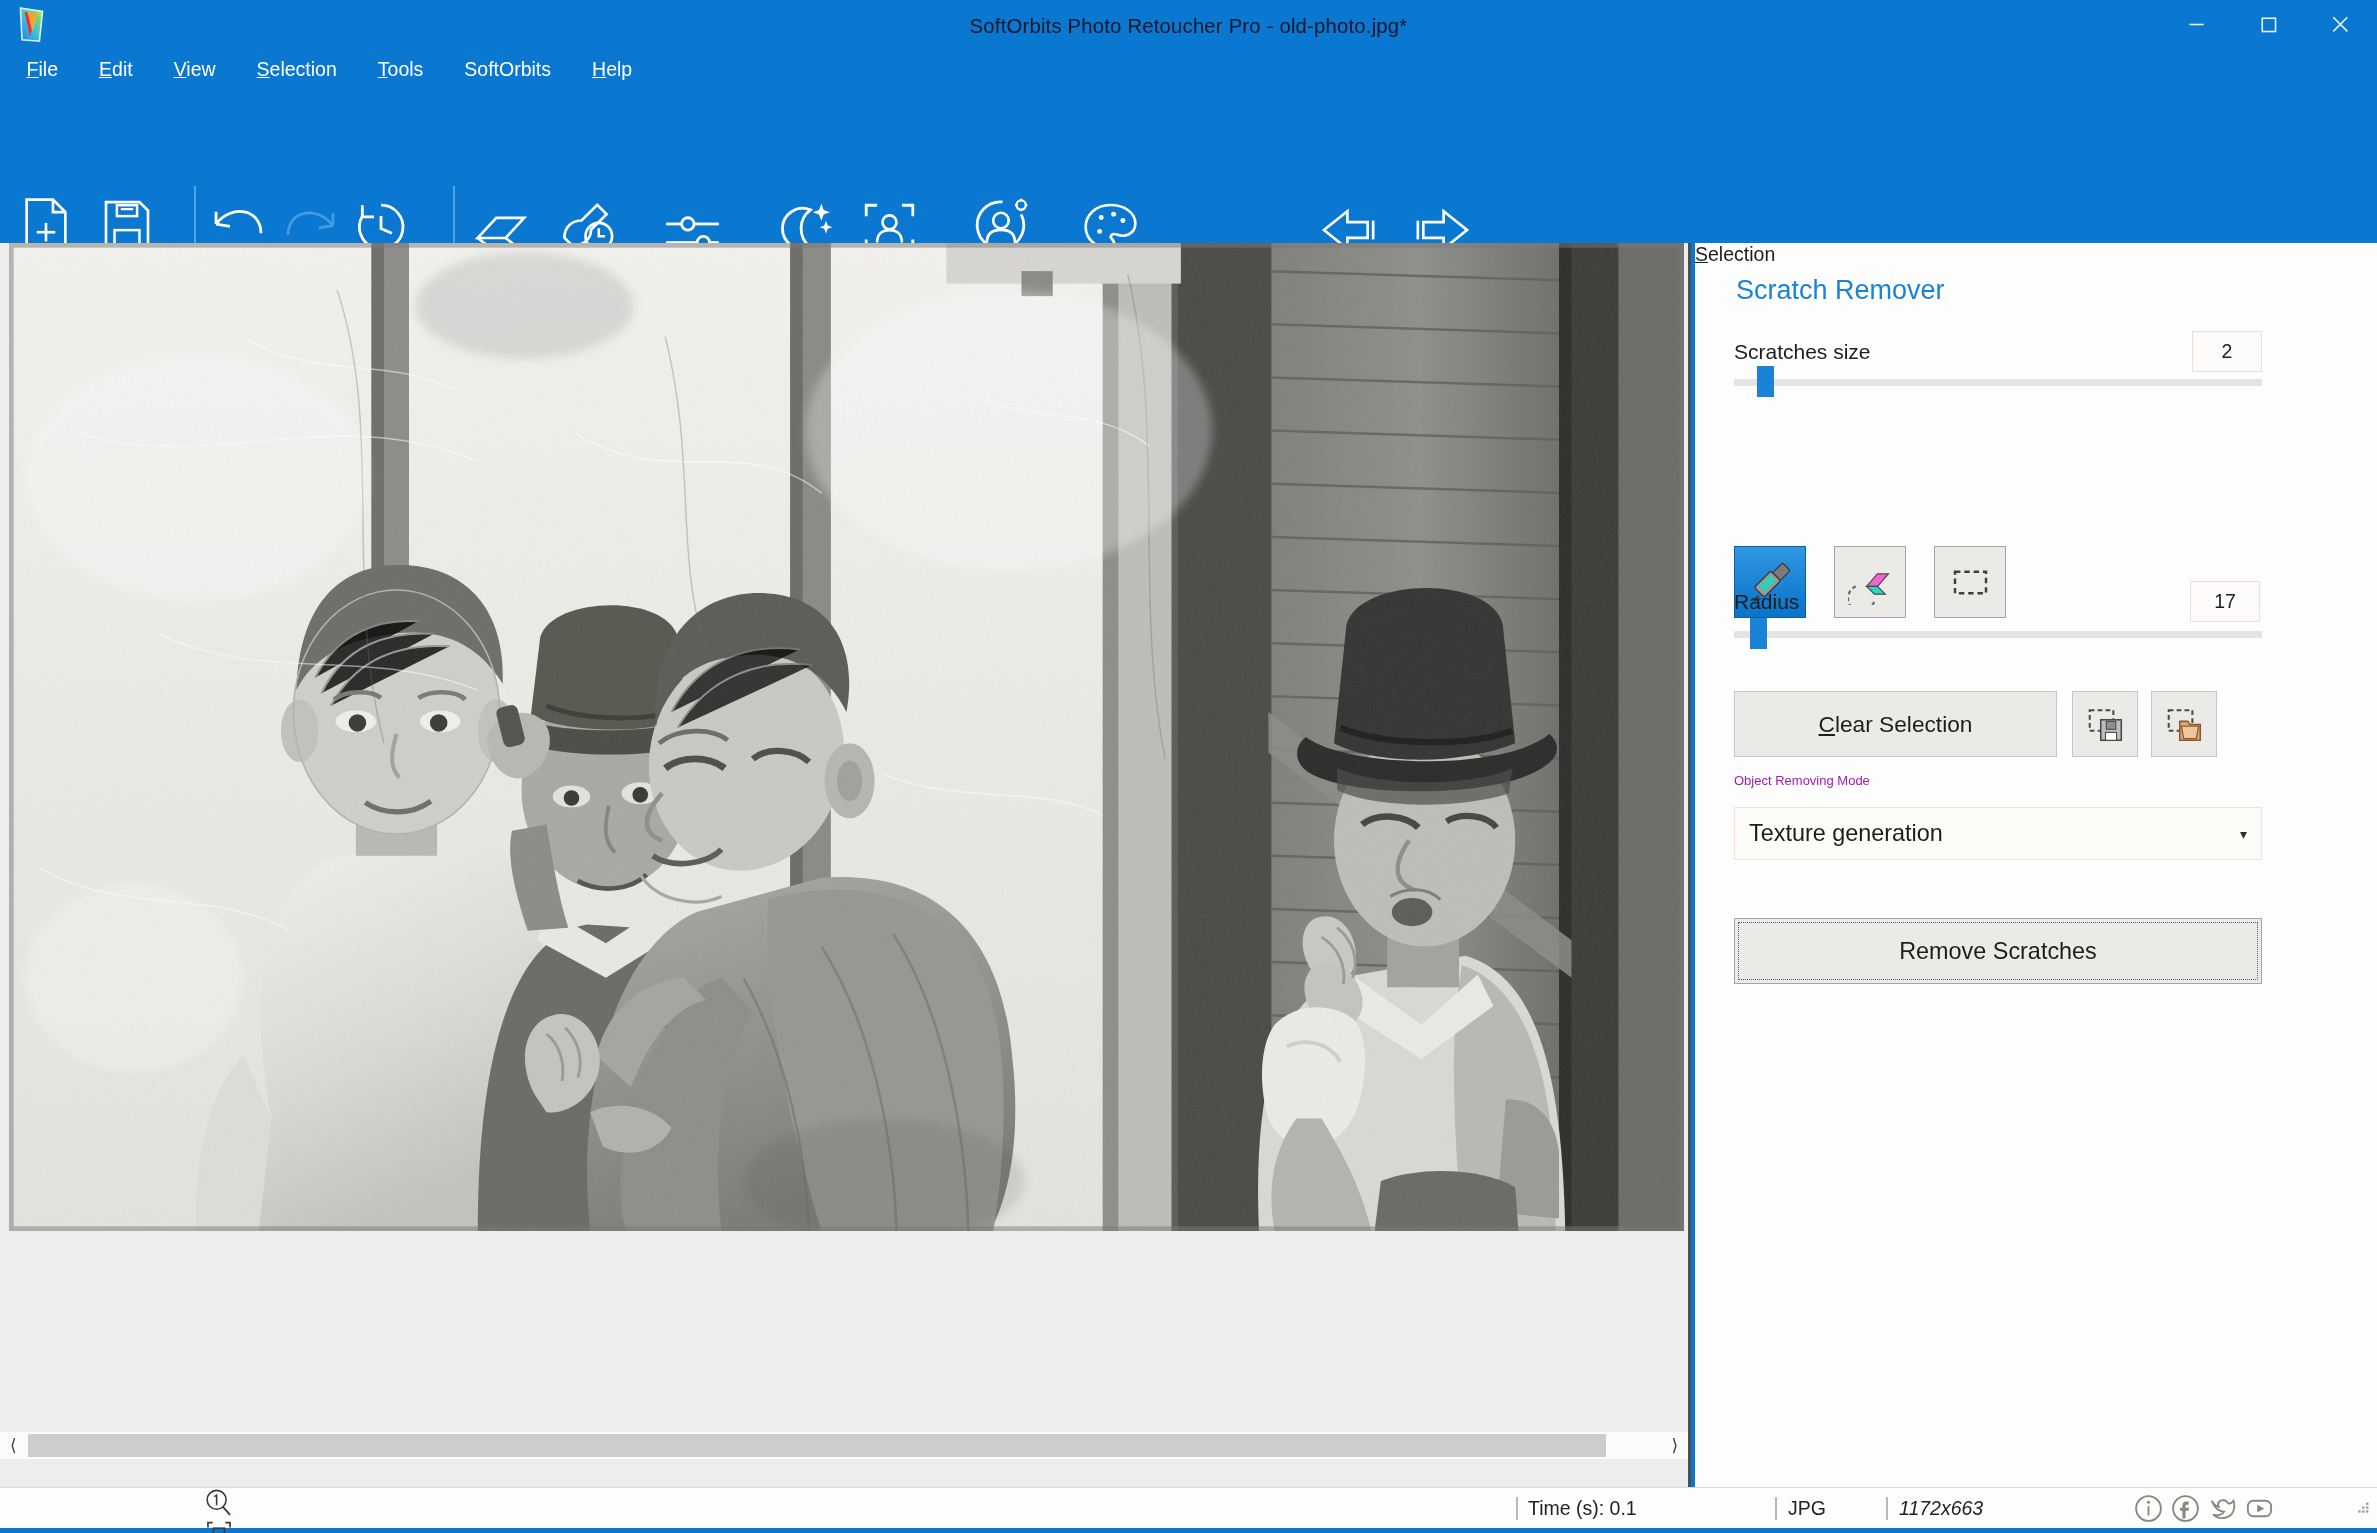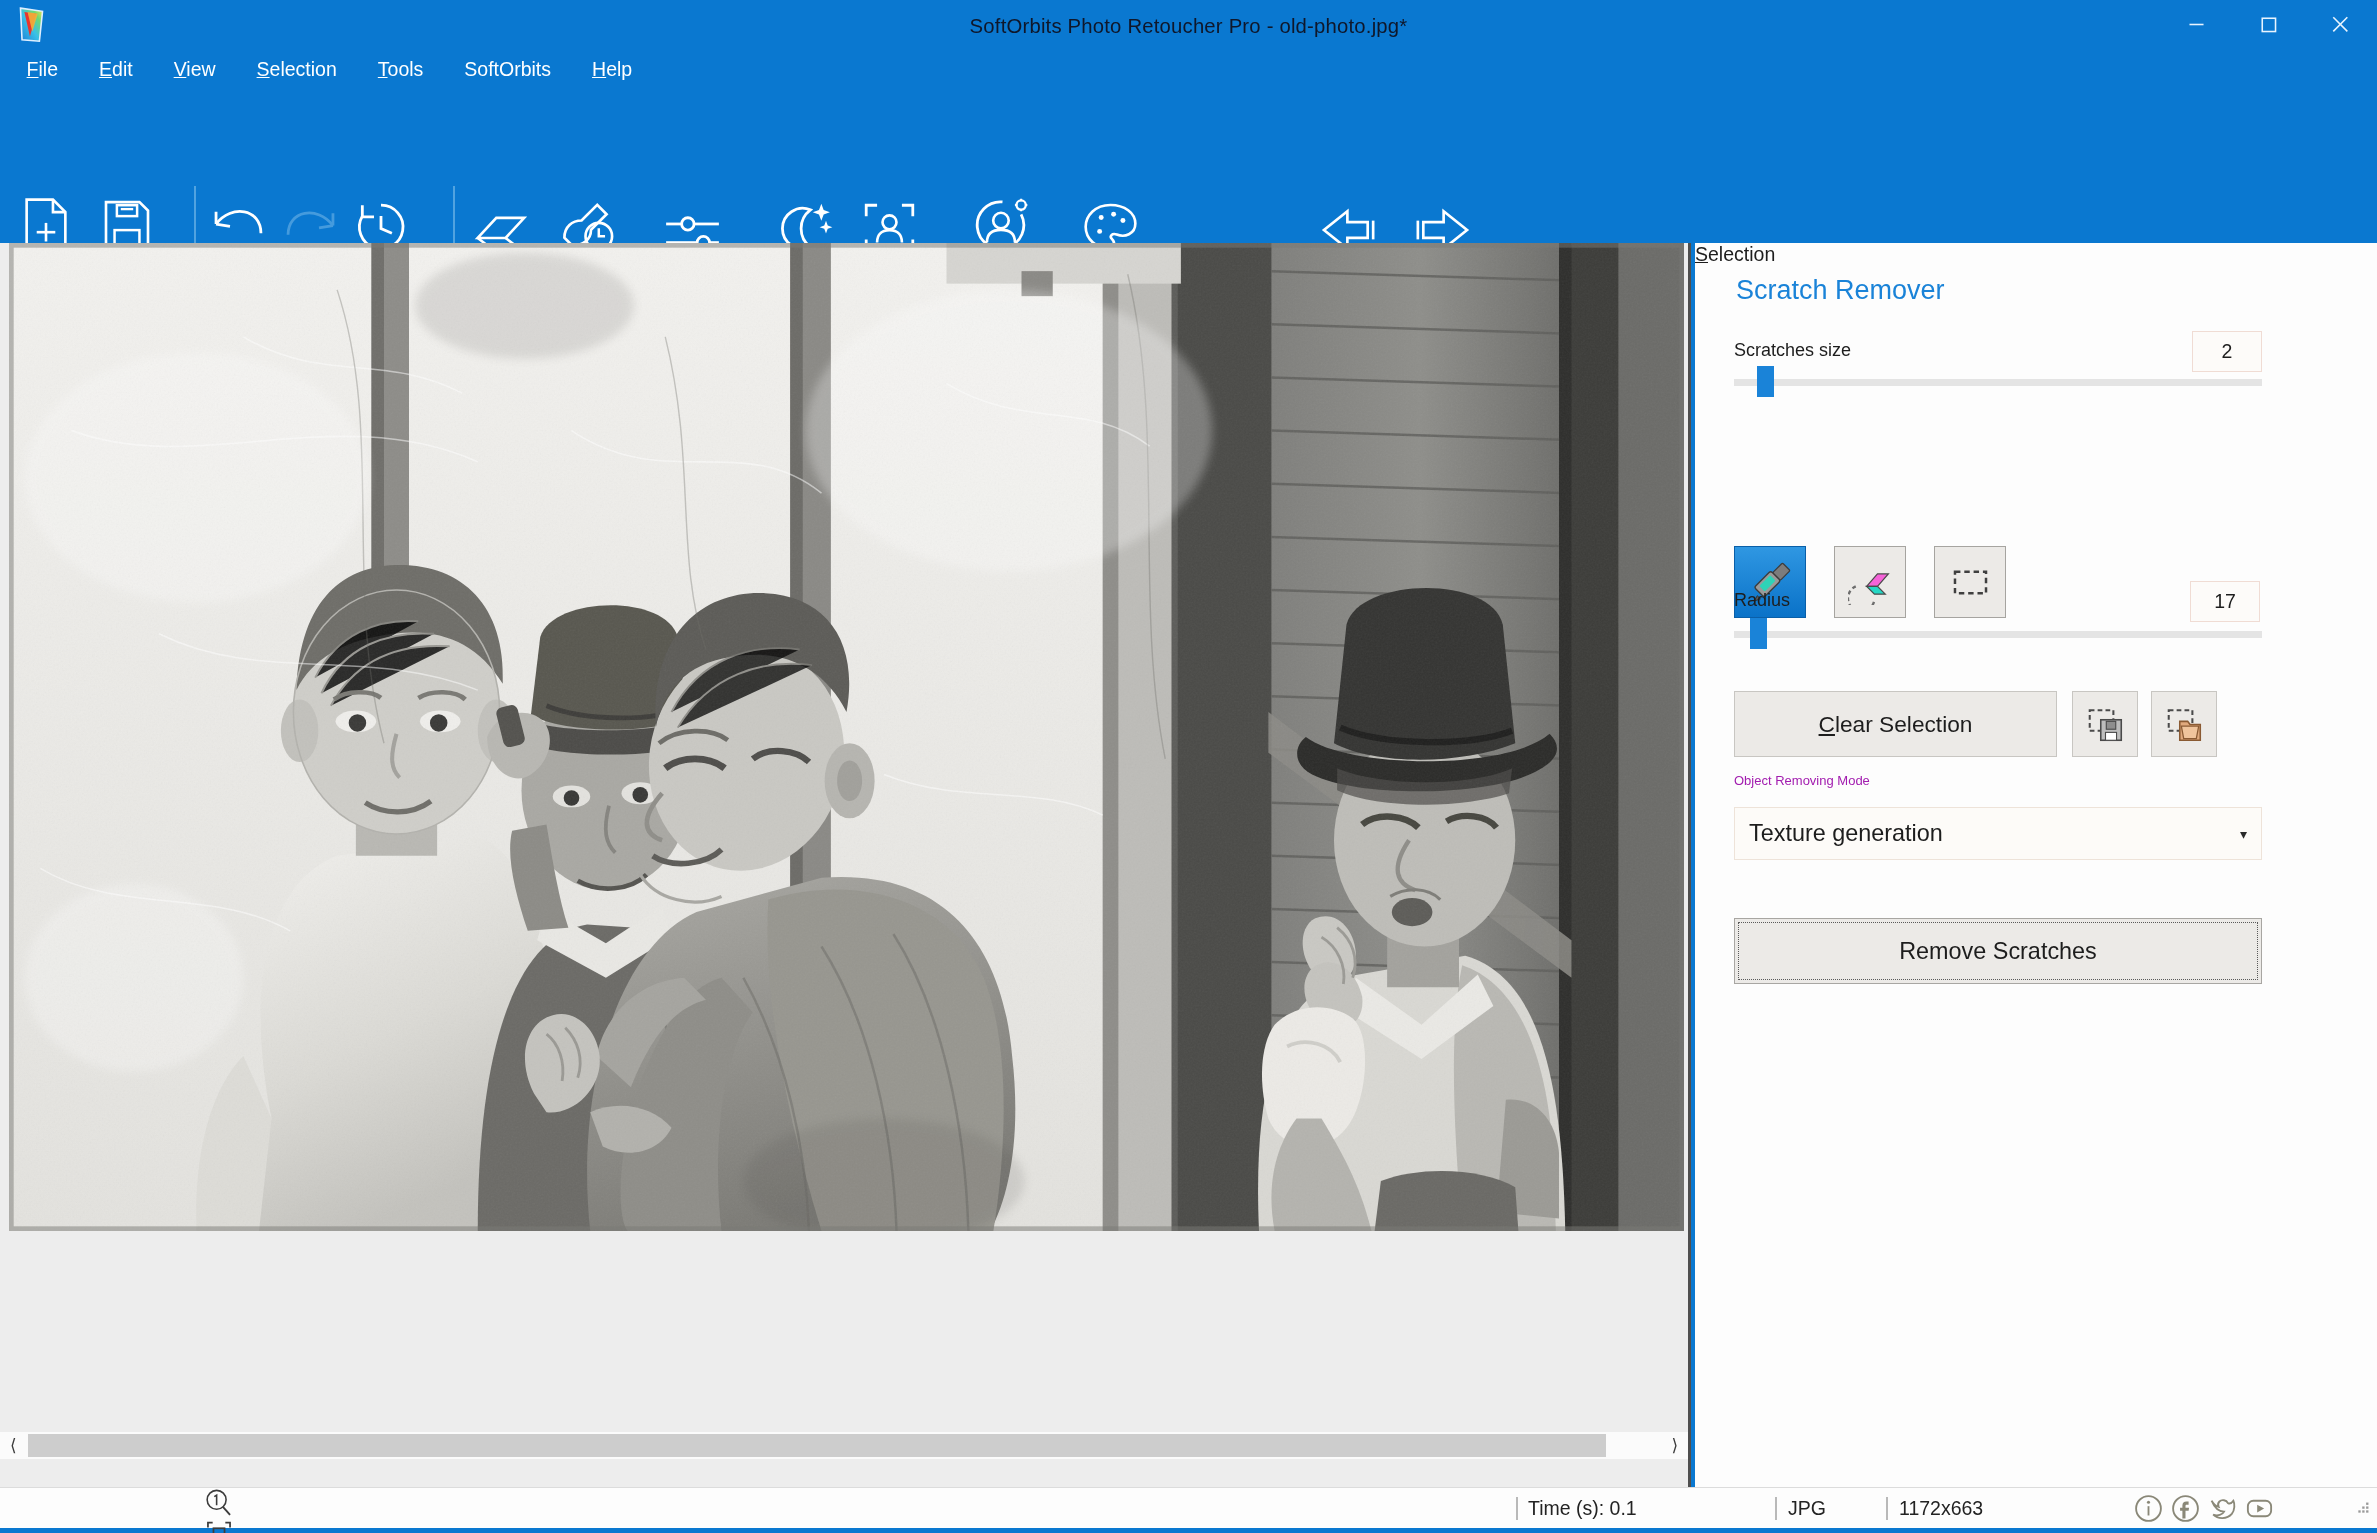--- a/index.html
+++ b/index.html
@@ -67,21 +67,21 @@
   .sb-sep { position:absolute; top:8.6px; width:1.6px; height:23.4px; background:#b9b9b9; }
   .sb-txt { position:absolute; top:0; height:41px; display:flex; align-items:center; font-size:19.5px; color:#232323; }
   #social { position:absolute; left:2131px; top:0; height:41px; display:flex; align-items:center; gap:3.1px; }
   #social .sicon { width:34px; height:34px; display:flex; align-items:center; justify-content:center; }
   #grip { position:absolute; left:2356px; top:12.5px; width:14px; height:14px; }
 
   
   #panel { position:absolute; left:1695px; top:243px; width:683px; height:1244px; background:#fdfdfd; }
   #panel-title { position:absolute; left:41px; top:32px; font-size:27px; color:#1a83d8; }
 
-  .row-label { position:absolute; font-size:18px; color:#1d1d1d; }
+  .row-label { position:absolute; font-size:21px; color:#1d1d1d; }
   .numbox {
     position:absolute; width:70px; height:41px; background:#fdfbf9;
     border:0.8px solid #f0dcd4; display:flex; align-items:center; justify-content:center;
     font-size:19.5px; color:#1d1d1d;
   }
   .sl { position:absolute; height:31px; }
   .sl .tr { position:absolute; left:0; top:12.5px; width:100%; height:7px; background:#e4e4e4; }
   .sl .th { position:absolute; top:0; width:17px; height:31px; background:#1a83d8; }
 
   .btn {
@@ -699,21 +699,21 @@
       <div id="zoom-pct">75%</div>
     </div>
 
     <div class="sb-sep" style="left:1516px;"></div>
     <div class="sb-txt" style="left:1528px;">Time (s): 0.1</div>
 
     <div class="sb-sep" style="left:1775px;"></div>
     <div class="sb-txt" style="left:1788px;">JPG</div>
 
     <div class="sb-sep" style="left:1886px;"></div>
-    <div class="sb-txt" style="left:1899px;">1172x663</div>
+    <div class="sb-txt" style="left:1899px;font-style:italic;">1172x663</div>
 
     <div id="social">
       <div class="sicon">
         <svg width="31" height="31" viewBox="0 0 40 40">
           <circle cx="20" cy="20" r="16" fill="none" stroke="#8a8878" stroke-width="2.4"></circle>
           <circle cx="20" cy="12" r="2" fill="#8a8878"></circle>
           <line x1="20" y1="17" x2="20" y2="29" stroke="#8a8878" stroke-width="2.4"></line>
         </svg>
       </div>
       <div class="sicon">

